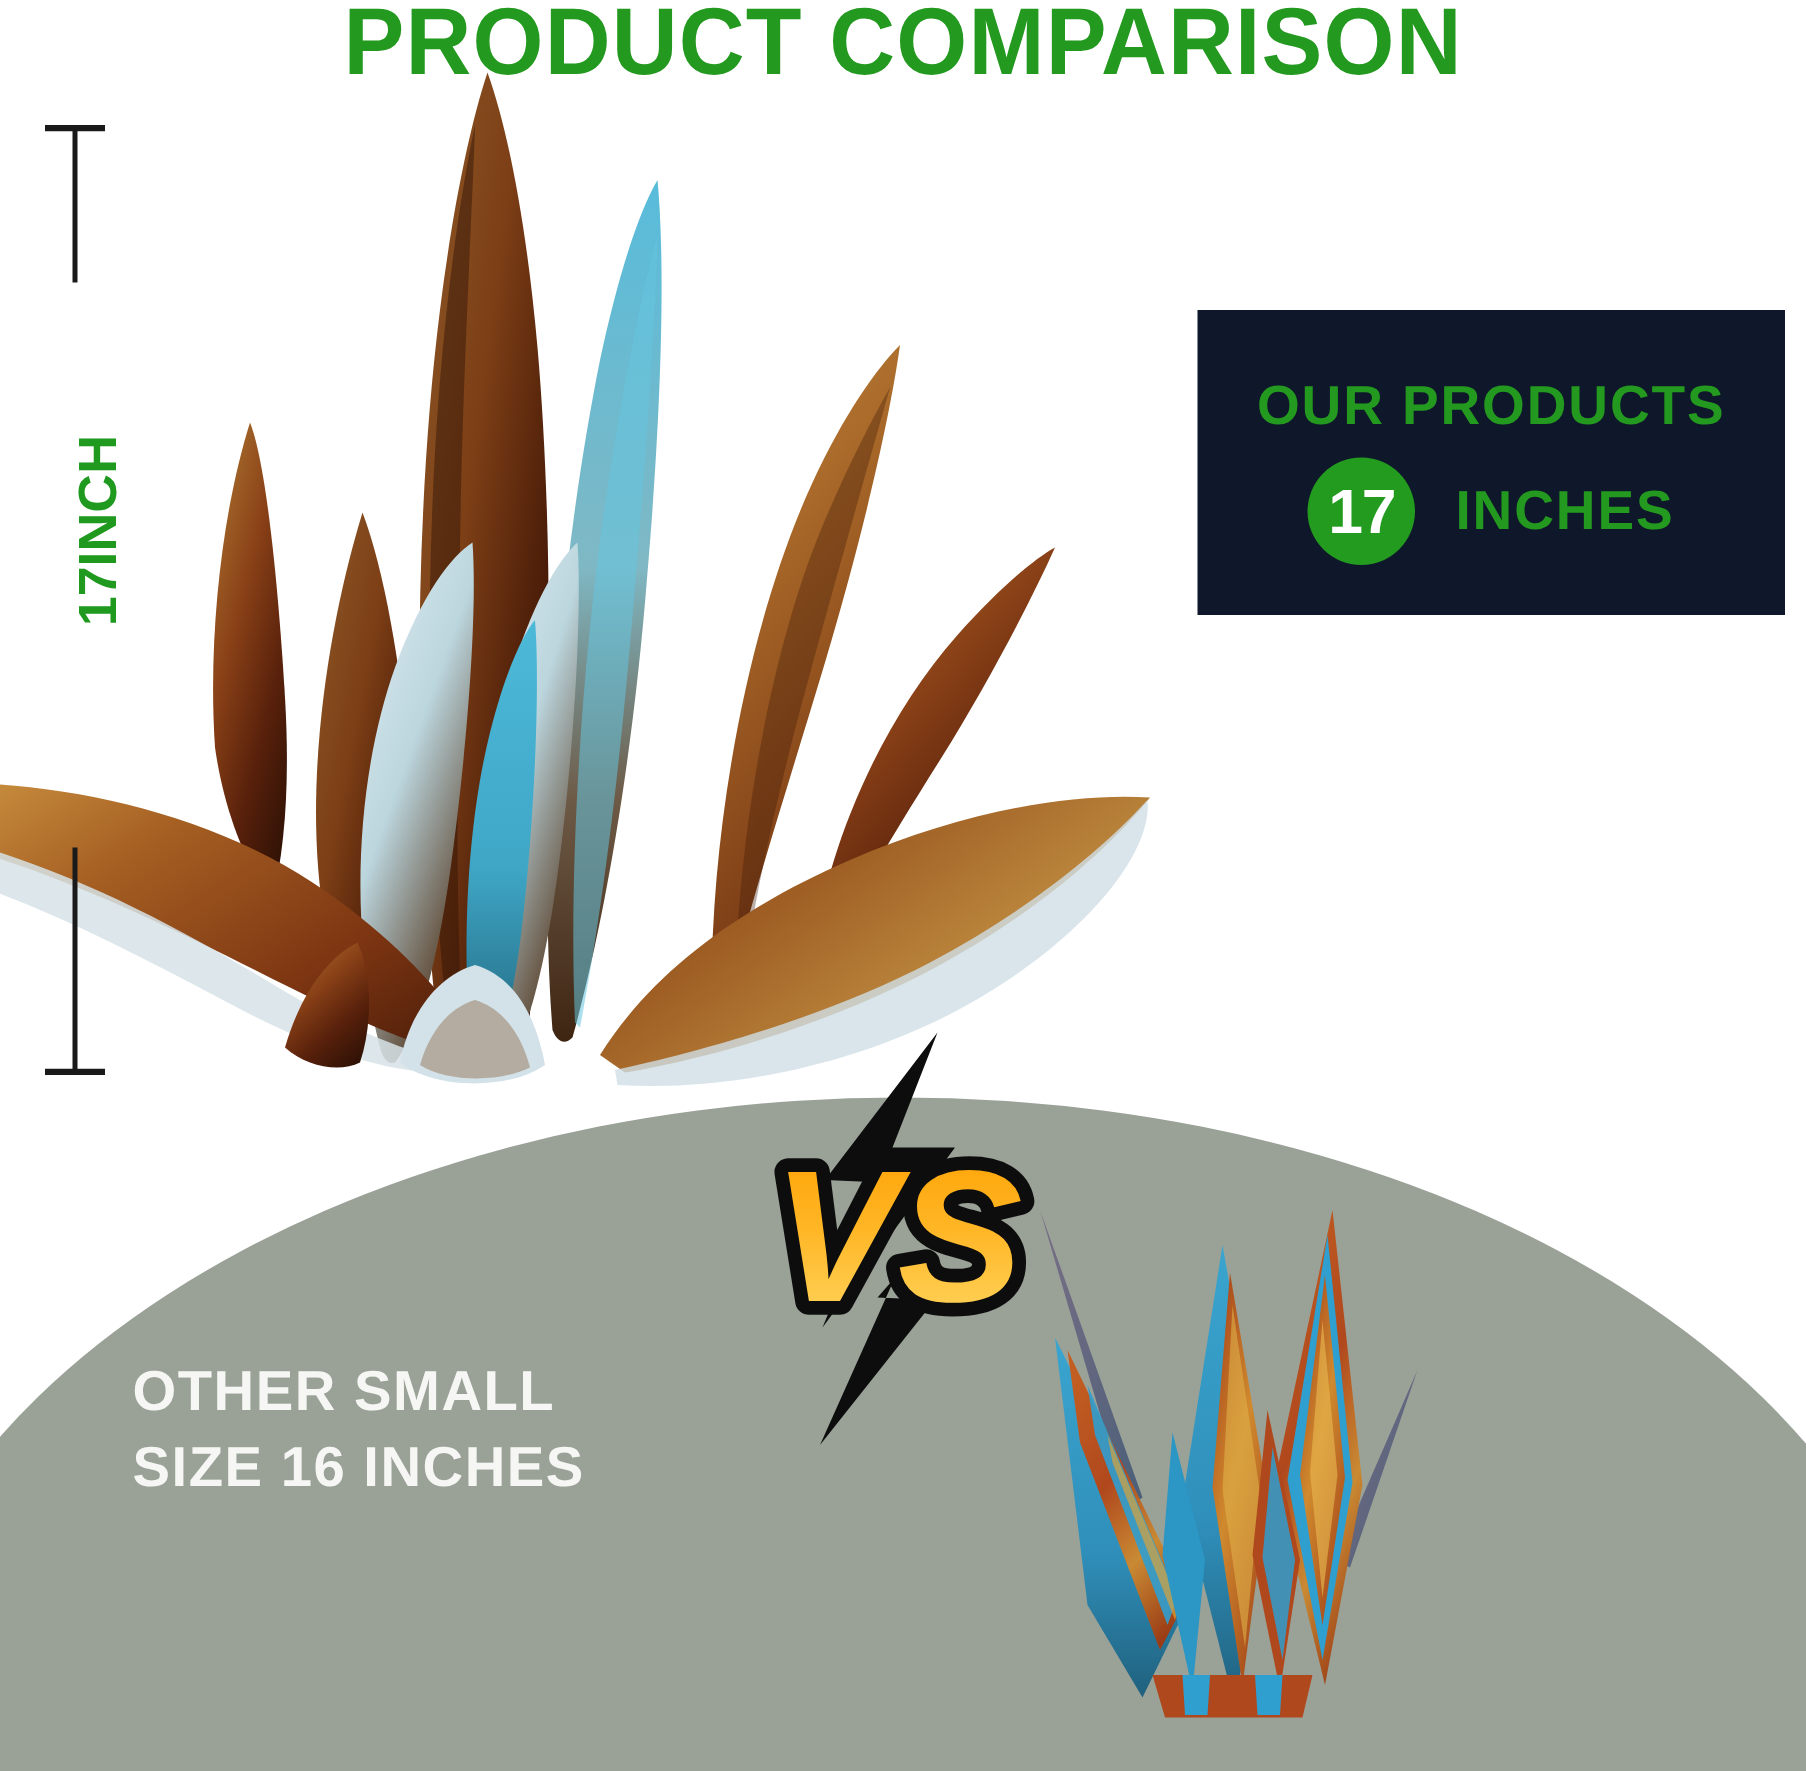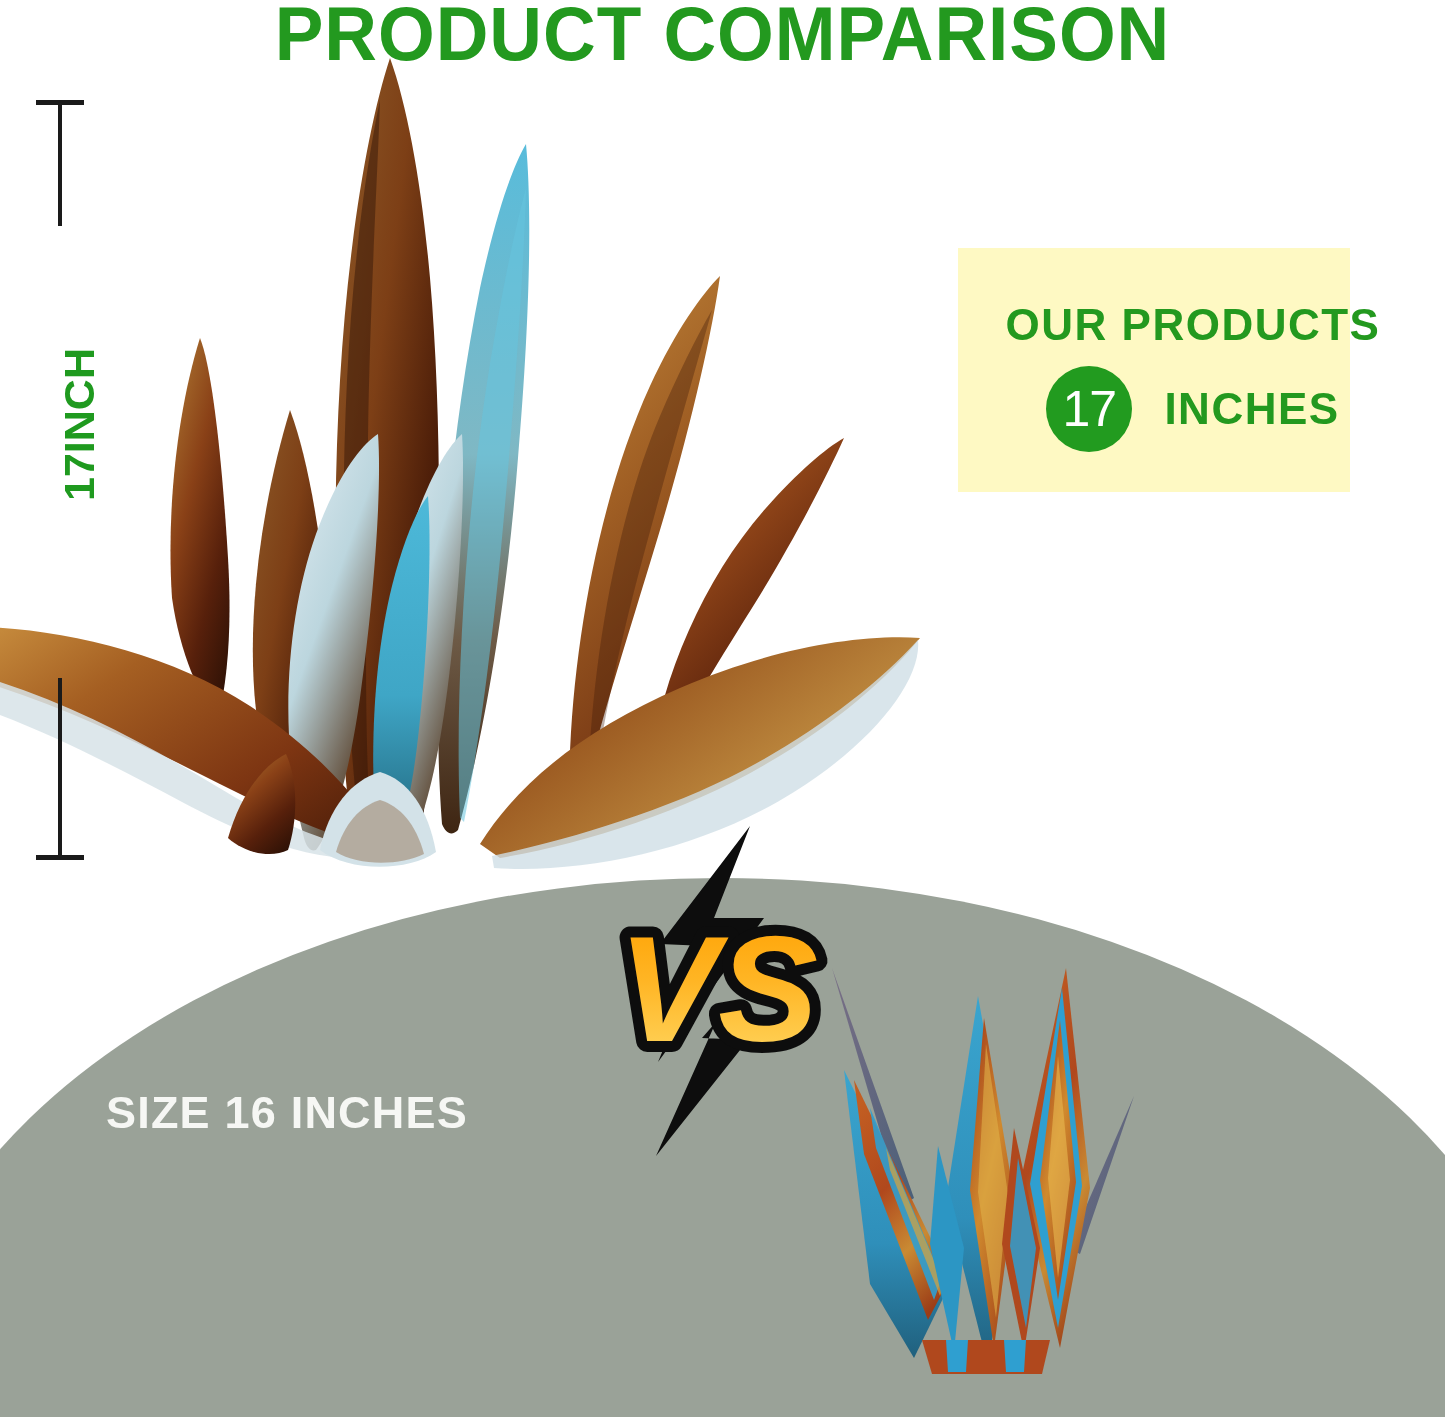--- a/index.html
+++ b/index.html
@@ -60,43 +60,43 @@
     font-weight:bold;
     color:#1f9a1f;
     letter-spacing:0px;
     white-space:nowrap;
   }
 
   
   .panel {
     position:absolute;
     left:958px; top:248px;
-    width:392px; height:244px;
-    background:#fef9c3;
+    width:470px; height:244px;
+    background:#0f172a;
     z-index:6;
   }
   .panel-title {
     position:absolute; left:0; top:52px; width:470px;
     text-align:center;
     font-size:44px; font-weight:bold;
     color:#23991f;
     letter-spacing:1.5px;
     white-space:nowrap;
   }
   .panel-row {
     position:absolute; left:0; top:118px; width:470px;
     display:flex; align-items:center; justify-content:center;
     gap:32px;
   }
   .badge-circle {
     width:86px; height:86px; border-radius:50%;
     background:#229b1f;
     display:flex; align-items:center; justify-content:center;
     color:#ffffff;
-    font-size:50px; font-weight:normal;
+    font-size:50px; font-weight:bold;
     letter-spacing:-1px;
     line-height:1;
   }
   .panel-unit {
     font-size:44px; font-weight:bold;
     color:#23991f; letter-spacing:1.5px;text-align:right;
   }
 
   
   .other-text {
@@ -300,16 +300,17 @@
 
   <div class="panel">
     <div class="panel-title">OUR PRODUCTS</div>
     <div class="panel-row">
       <div class="badge-circle">17</div>
       <div class="panel-unit">INCHES</div>
     </div>
   </div>
 
   <div class="other-text">
+    <div>OTHER SMALL</div>
     <div>SIZE 16 INCHES</div>
   </div>
 
 </div>
 
 </body></html>

